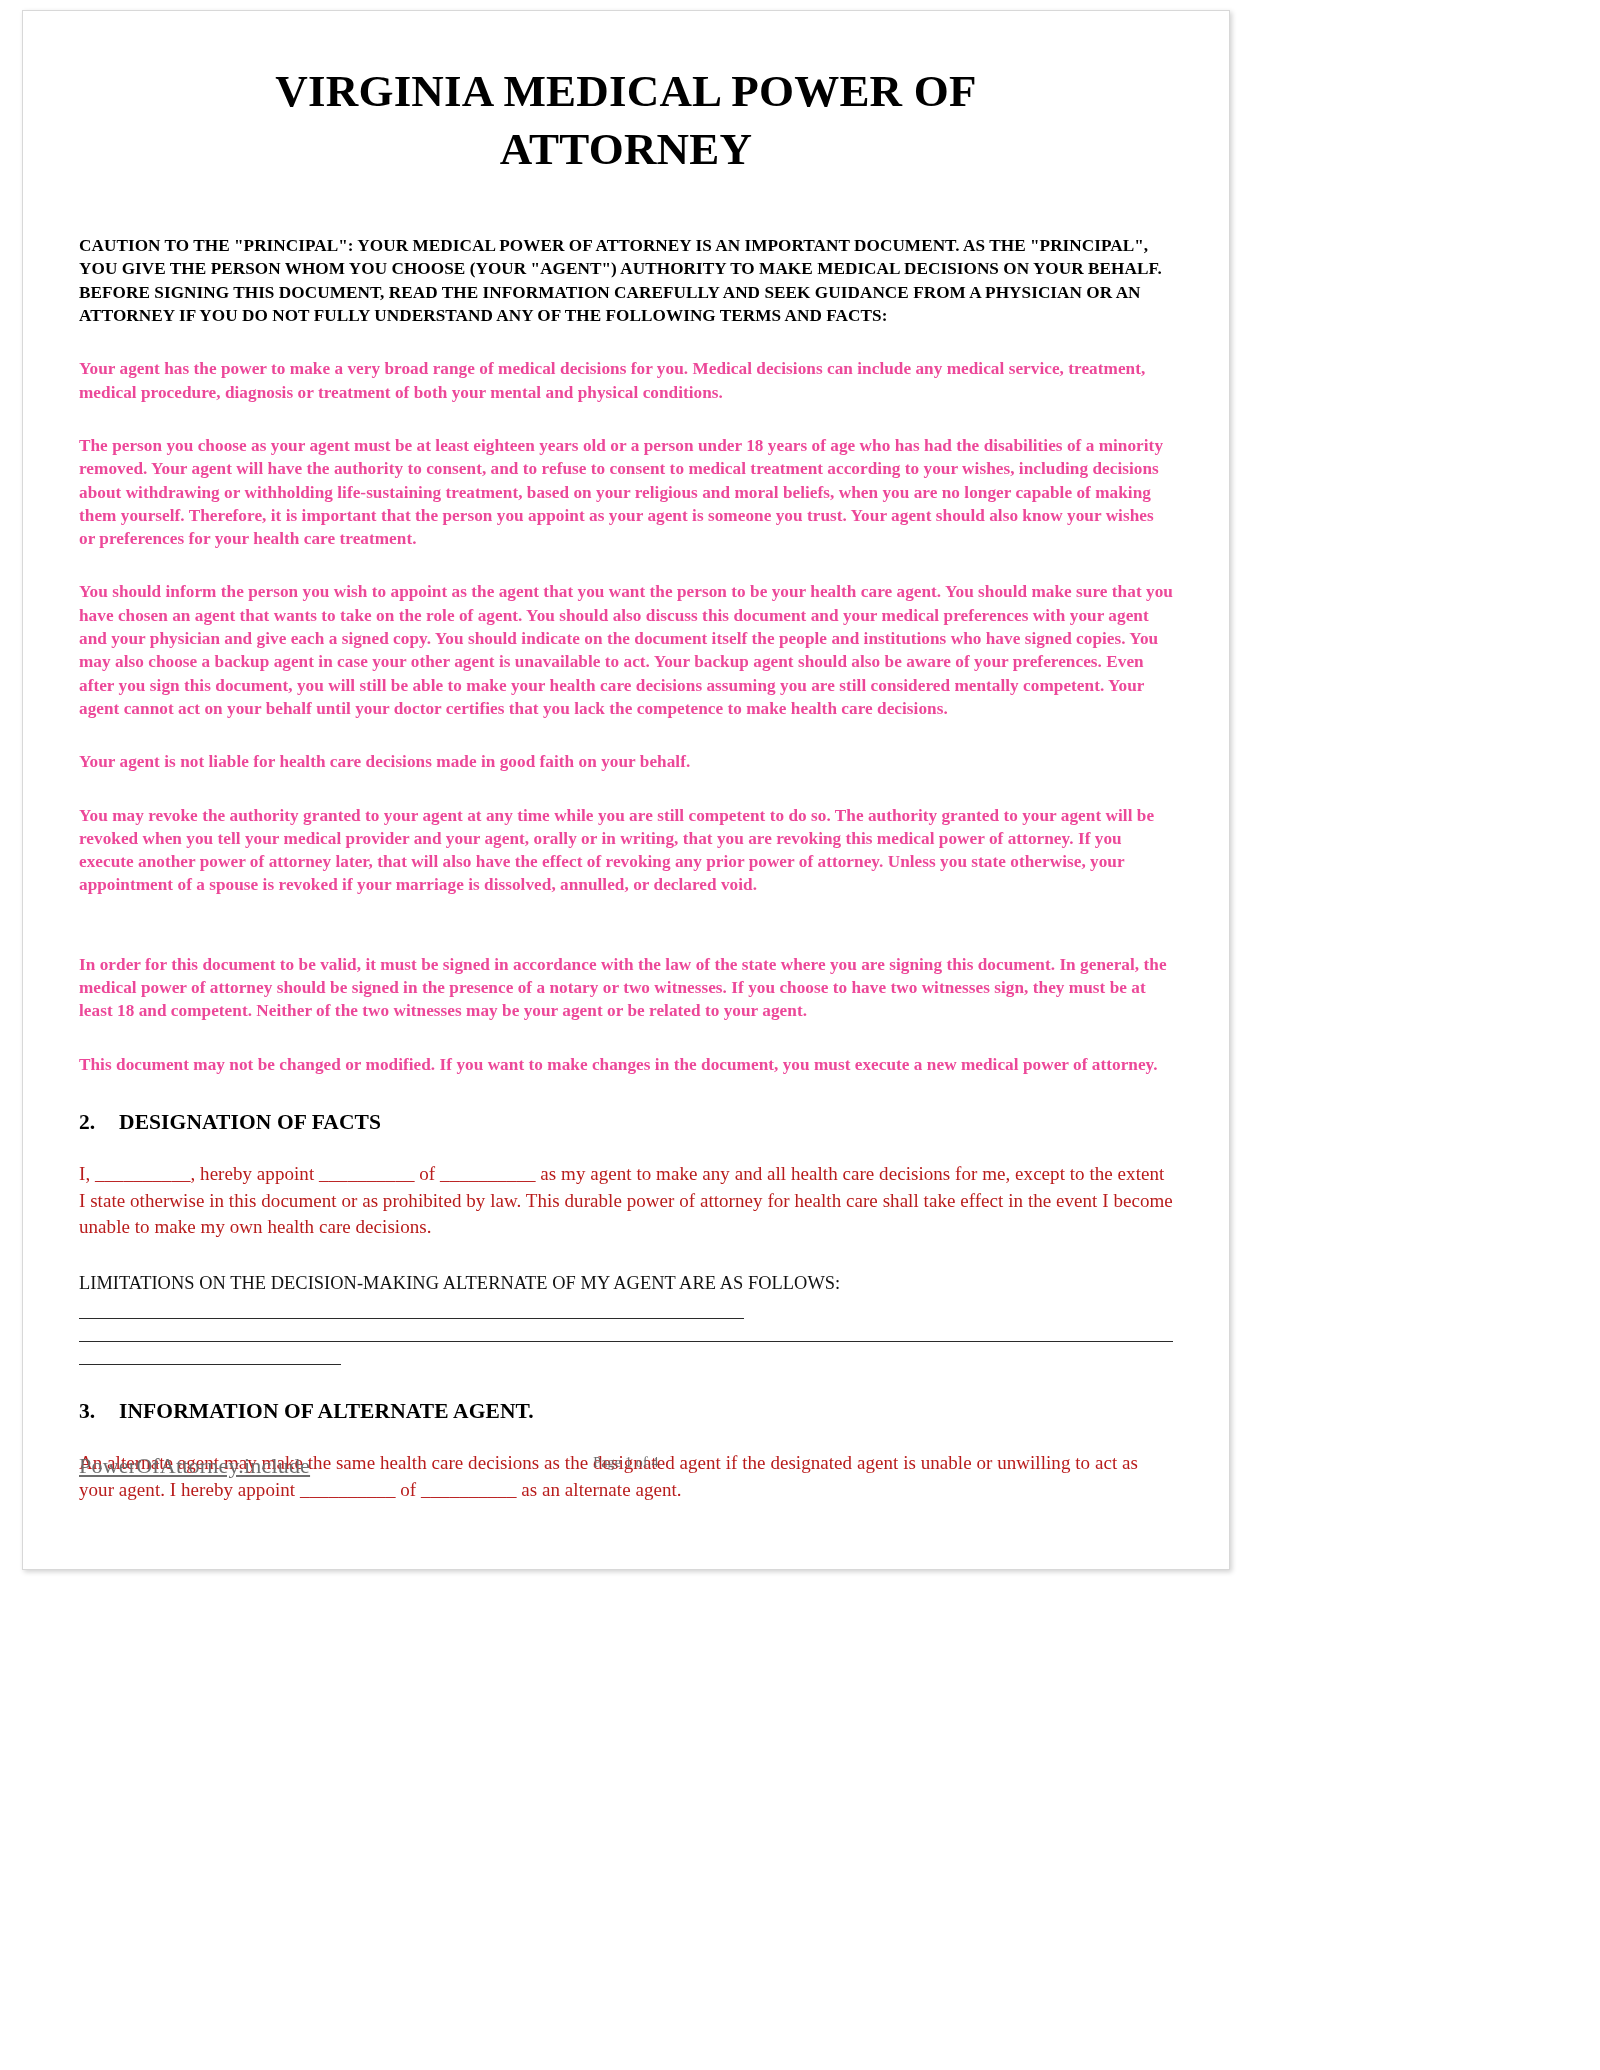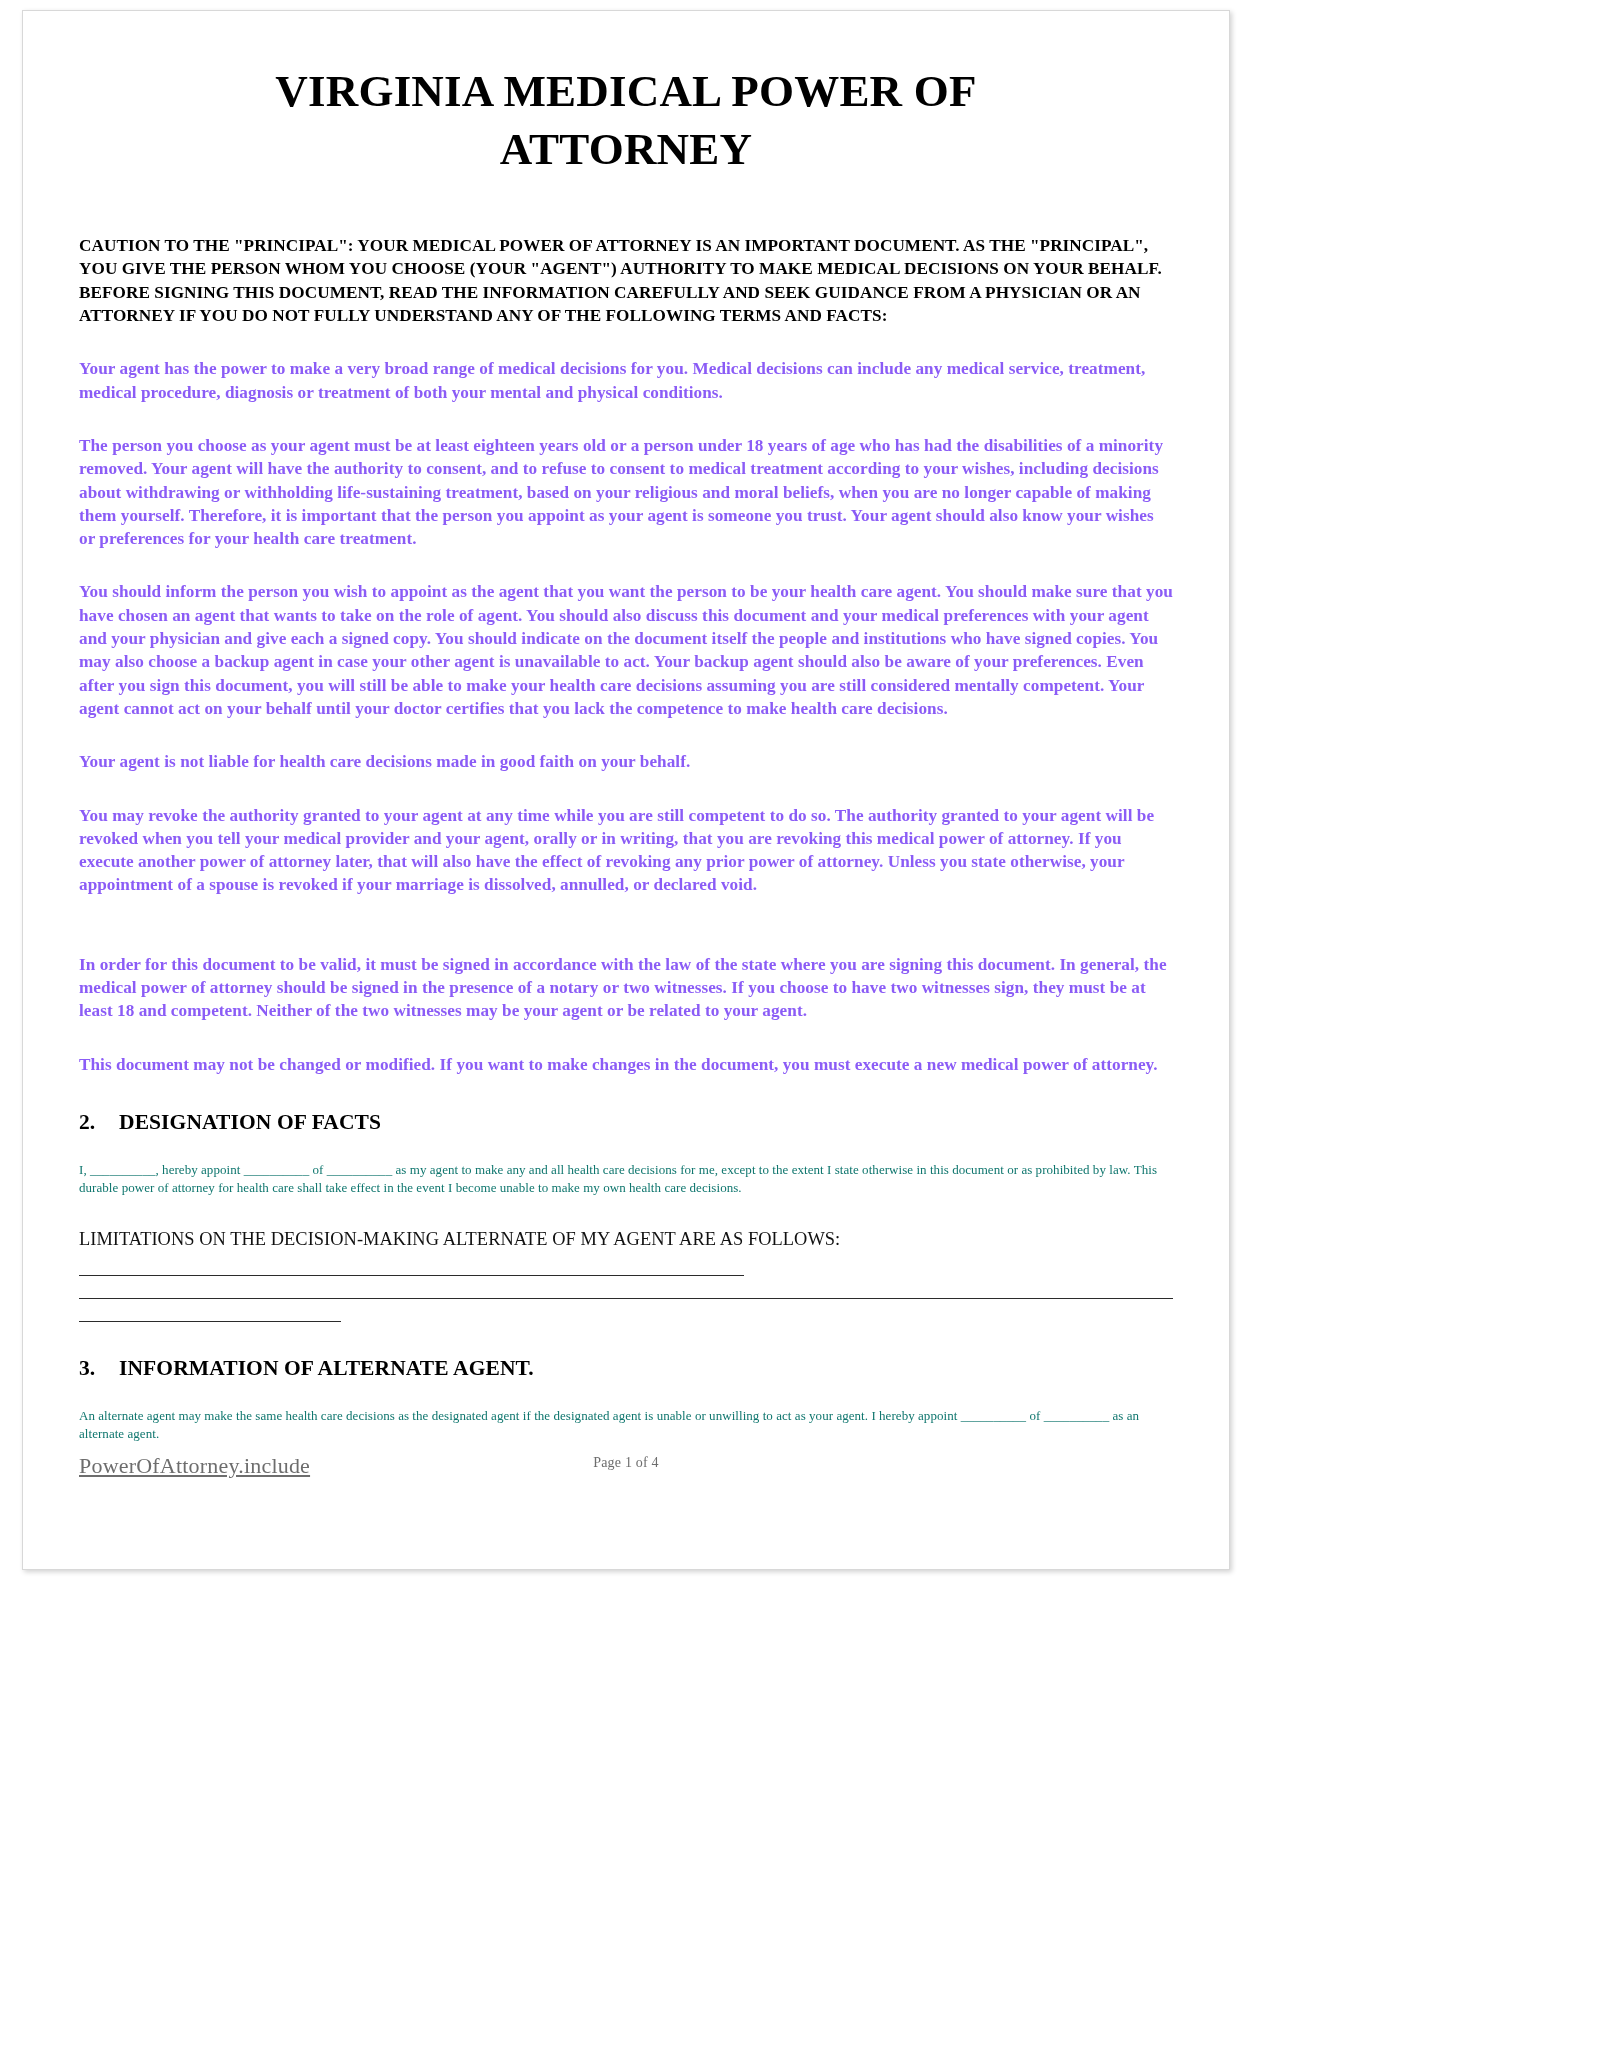--- a/index.html
+++ b/index.html
@@ -56,40 +56,40 @@
     margin: 0;
     letter-spacing: 0.1px;
   }
   .sec-heading .num-wide { display: inline-block; min-width: 40px; }
 
   
   .p-bold {
     font-weight: bold;
     font-size: 17.2px;
     line-height: 1.355;
-    color: #8b5cf6;
+    color: #ec4899;
     margin: 0;
     text-align: left;
     letter-spacing: 0.05px;
   }
   
   .p-caution {
     font-weight: bold;
     font-size: 17.2px;
     line-height: 1.355;
     color: #000;
     margin: 0;
     letter-spacing: 0.05px;
   }
   
   .p-reg {
     font-weight: normal;
-    font-size: 13px;
+    font-size: 19px;
     line-height: 1.4;
-    color: #0f766e;
+    color: #b91c1c;
     margin: 0;
     letter-spacing: 0.05px;
   }
   .p-caps-reg {
     font-weight: normal;
     font-size: 18.4px;
     line-height: 1.4;
     color: #111;
     margin: 0;
     letter-spacing: 0.05px;

